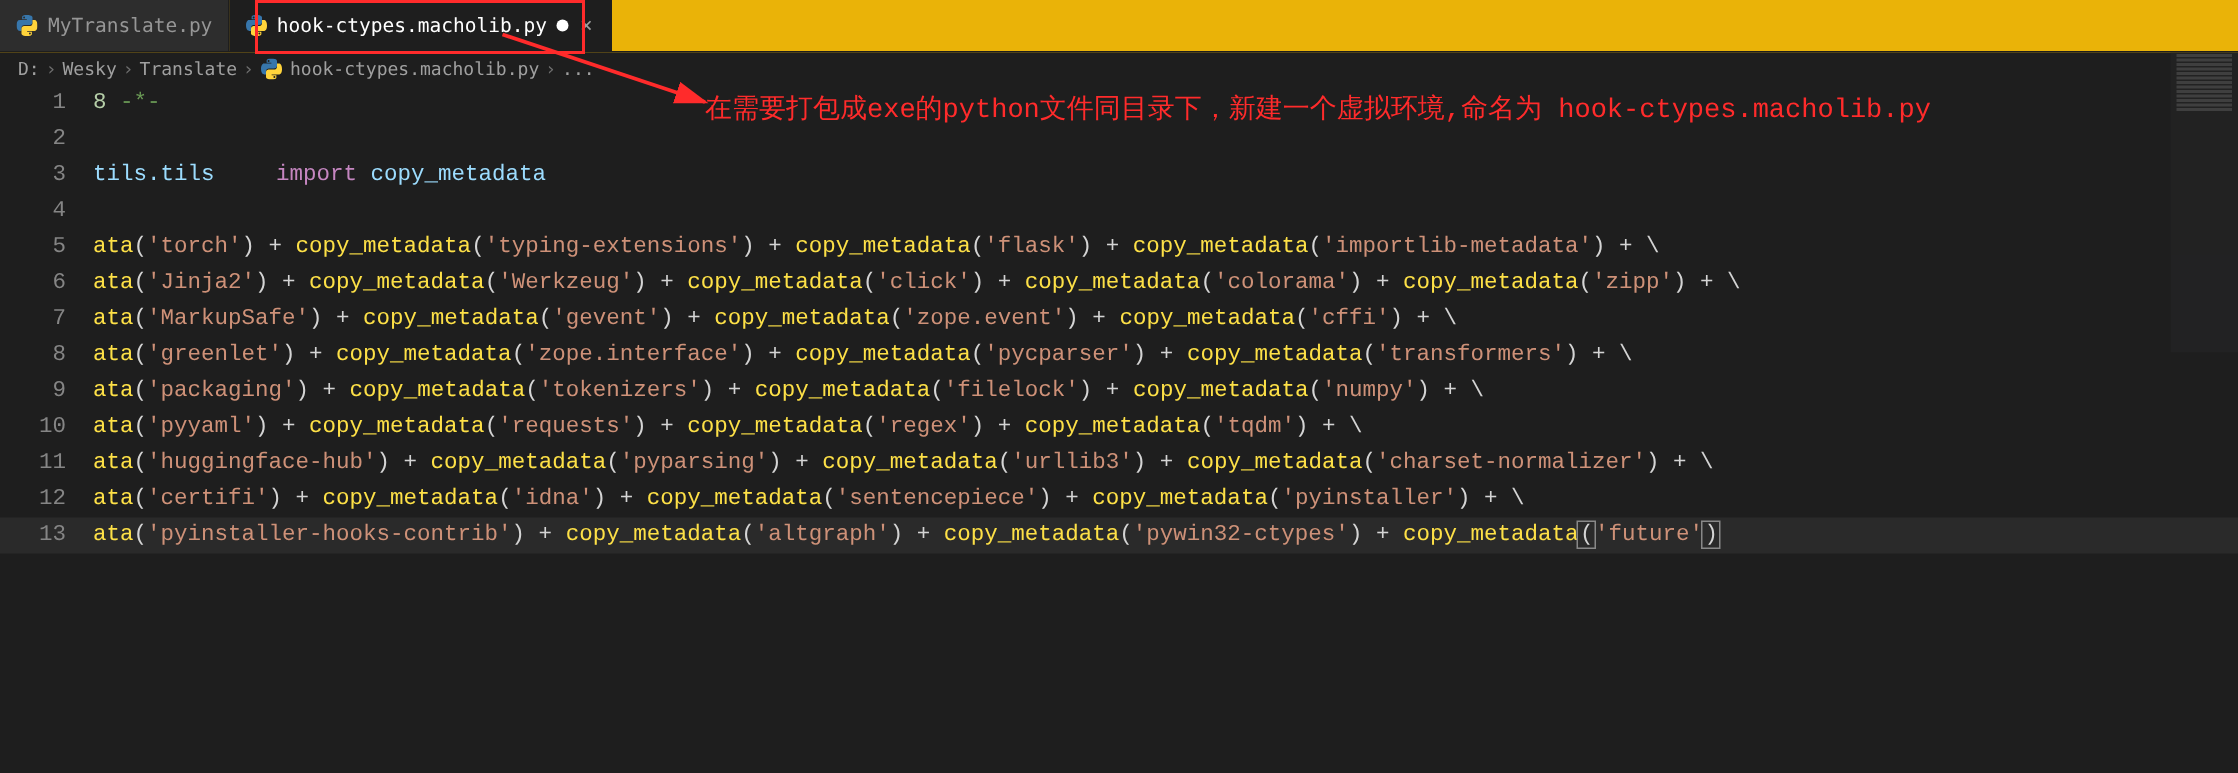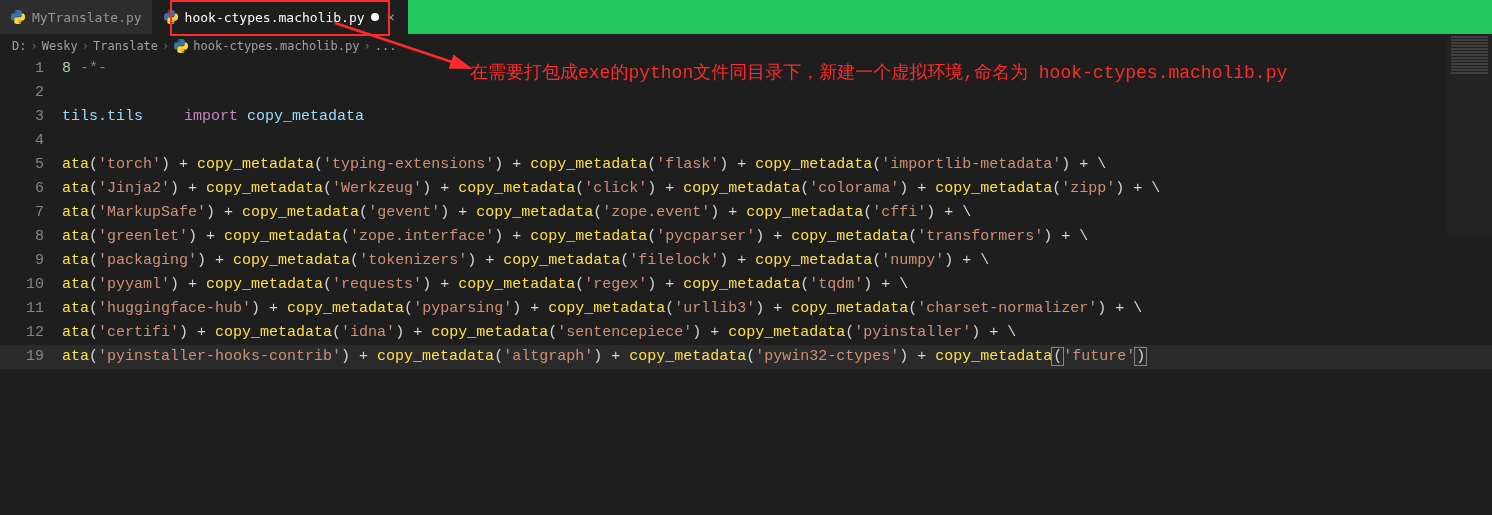--- a/index.html
+++ b/index.html
@@ -8,21 +8,21 @@
     font-family:"Segoe UI",Consolas,monospace;
     font-size:13px;
     color:#d4d4d4;
     width:1492px;
     height:515px;
     overflow:hidden;
     position:relative;
   }
   .tabs {
     height:35px;
-    background:#22c55e;
+    background:#eab308;
     display:flex;
     align-items:stretch;
     border-bottom:1px solid #1e1e1e;
   }
   .tab {
     display:flex;
     align-items:center;
     padding:0 10px;
     background:#2d2d2d;
     color:#969696;
@@ -208,21 +208,21 @@
     </div>
     <div class="line">
       <div class="gutter">11</div>
       <div class="code"><span class="tok-func">ata</span><span class="tok-op">(</span><span class="tok-str">'huggingface-hub'</span><span class="tok-op">) + </span><span class="tok-func">copy_metadata</span><span class="tok-op">(</span><span class="tok-str">'pyparsing'</span><span class="tok-op">) + </span><span class="tok-func">copy_metadata</span><span class="tok-op">(</span><span class="tok-str">'urllib3'</span><span class="tok-op">) + </span><span class="tok-func">copy_metadata</span><span class="tok-op">(</span><span class="tok-str">'charset-normalizer'</span><span class="tok-op">) + \</span></div>
     </div>
     <div class="line">
       <div class="gutter">12</div>
       <div class="code"><span class="tok-func">ata</span><span class="tok-op">(</span><span class="tok-str">'certifi'</span><span class="tok-op">) + </span><span class="tok-func">copy_metadata</span><span class="tok-op">(</span><span class="tok-str">'idna'</span><span class="tok-op">) + </span><span class="tok-func">copy_metadata</span><span class="tok-op">(</span><span class="tok-str">'sentencepiece'</span><span class="tok-op">) + </span><span class="tok-func">copy_metadata</span><span class="tok-op">(</span><span class="tok-str">'pyinstaller'</span><span class="tok-op">) + \</span></div>
     </div>
     <div class="line curline">
-      <div class="gutter">19</div>
+      <div class="gutter">13</div>
       <div class="code"><span class="tok-func">ata</span><span class="tok-op">(</span><span class="tok-str">'pyinstaller-hooks-contrib'</span><span class="tok-op">) + </span><span class="tok-func">copy_metadata</span><span class="tok-op">(</span><span class="tok-str">'altgraph'</span><span class="tok-op">) + </span><span class="tok-func">copy_metadata</span><span class="tok-op">(</span><span class="tok-str">'pywin32-ctypes'</span><span class="tok-op">) + </span><span class="tok-func">copy_metadata</span><span class="tok-op bracket-box">(</span><span class="tok-str">'future'</span><span class="tok-op bracket-box">)</span></div>
     </div>
   </div>
 
 <div class="minimap">
   <div class="mm-line"></div>
     <div class="mm-line"></div>
     <div class="mm-line"></div>
   <div class="mm-line"></div>
     <div class="mm-line"></div>

